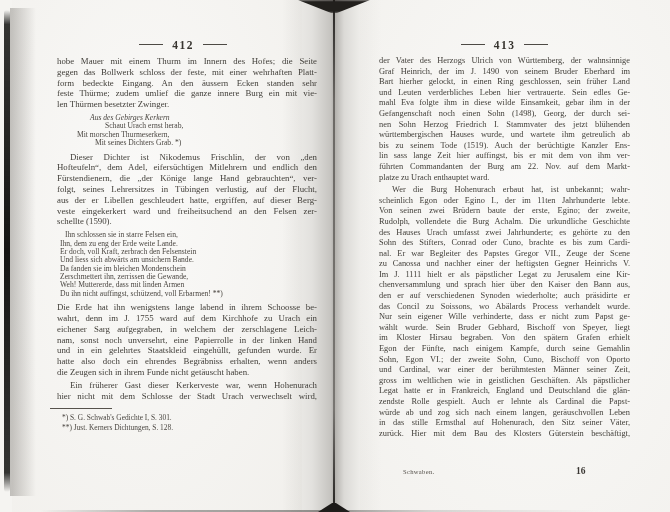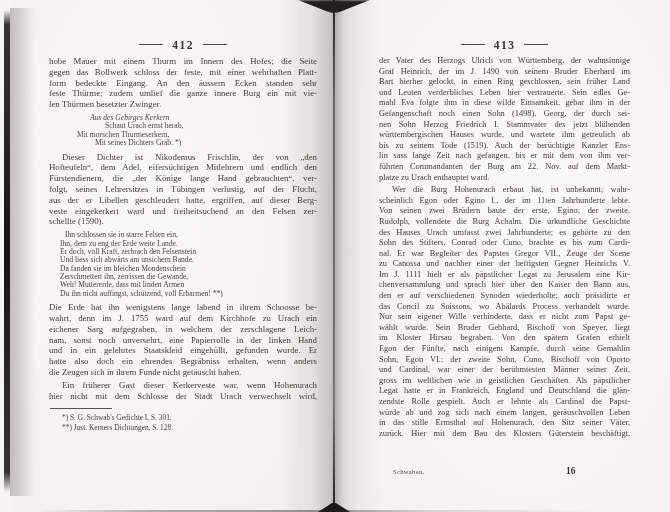--- a/index.html
+++ b/index.html
@@ -51,42 +51,42 @@
   .page{position:absolute;top:38px;color:#43403b;}
   #page-left{left:49px;width:268px;font-size:8.8px;}
   #page-right{left:379px;width:251px;font-size:8.4px;}
 
   .page-header{display:flex;align-items:center;justify-content:center;gap:9px;height:13px;margin-bottom:5px;}
   .page-header .rule-dash{width:24px;height:0;border-top:1.4px solid #4d4a45;}
   .page-header .page-num{font-size:11.5px;font-weight:bold;letter-spacing:1.5px;color:#37342f;}
 
   .block{margin:0;}
   .line{white-space:nowrap;}
-  #page-left .para .line{height:10.8px;line-height:10.8px;}
+  #page-left .para .line{height:10.8px;line-height:10.8px;margin-left:8px;}
   #page-right .para .line{height:10.6px;line-height:10.6px;}
   .para .line.just{text-align:justify;text-align-last:justify;}
   .para .line.natural{text-align:left;}
   .para .line.indent{text-indent:13px;}
 
   .verse{font-size:7.6px;color:#4a4641;}
   .verse .line{height:8.4px;line-height:8.4px;}
   .verse{margin-top:4px;margin-bottom:4px;}
   #verse1 .line:nth-child(1){margin-left:41px;font-style:italic;}
   #verse1 .line:nth-child(2){margin-left:56px;}
   #verse1 .line:nth-child(3){margin-left:28px;}
   #verse1 .line:nth-child(4){margin-left:46px;}
   #verse2 .line:nth-child(1){margin-left:16px;}
   #verse2 .line:nth-child(n+2){margin-left:11px;}
 
   .para{margin-top:2px;}
   .rule-block{width:62px;height:0;border-top:1px solid #56524c;margin:7px 0 4px 1px;}
   .footnote{font-size:7.4px;color:#4a4641;}
   .footnote .line{height:9.6px;line-height:9.6px;margin-left:13px;}
 
-  .signature-row{position:absolute;left:1px;top:428px;width:100%;height:10px;}
+  .signature-row{position:absolute;left:11px;top:428px;width:100%;height:10px;}
   .sig-word{position:absolute;left:13px;top:2px;font-size:6.6px;color:#55514b;letter-spacing:.3px;}
   .sig-num{position:absolute;left:186px;top:0;font-size:9.5px;font-weight:bold;color:#3a3733;}
 </style>
 </head>
 <body>
 
 <div class="page-tint-left"></div>
 <div class="page-tint-right"></div>
 <div class="scan-left-strip"></div>
 <div class="scan-left-shade"></div>
@@ -166,21 +166,21 @@
       <div class="block para">
         <div class="line just">der Vater des Herzogs Ulrich von Württemberg, der wahnsinnige</div>
         <div class="line just">Graf Heinrich, der im J. 1490 von seinem Bruder Eberhard im</div>
         <div class="line just">Bart hierher gelockt, in einen Ring geschlossen, sein früher Land</div>
         <div class="line just">und Leuten verderbliches Leben hier vertrauerte. Sein edles Ge-</div>
         <div class="line just">mahl Eva folgte ihm in diese wilde Einsamkeit, gebar ihm in der</div>
         <div class="line just">Gefangenschaft noch einen Sohn (1498), Georg, der durch sei-</div>
         <div class="line just">nen Sohn Herzog Friedrich I. Stammvater des jetzt blühenden</div>
         <div class="line just">württembergischen Hauses wurde, und wartete ihm getreulich ab</div>
         <div class="line just">bis zu seinem Tode (1519). Auch der berüchtigte Kanzler Ens-</div>
-        <div class="line just">lin sass lange Zeit nach gefangen, bis er mit dem von ihm ver-</div>
+        <div class="line just">lin sass lange Zeit hier auffingst, bis er mit dem von ihm ver-</div>
         <div class="line just">führten Commandanten der Burg am 22. Nov. auf dem Markt-</div>
         <div class="line natural">platze zu Urach enthauptet ward.</div>
       </div>
       <div class="block para">
         <div class="line just indent">Wer die Burg Hohenurach erbaut hat, ist unbekannt; wahr-</div>
         <div class="line just">scheinlich Egon oder Egino I., der im 11ten Jahrhunderte lebte.</div>
         <div class="line just">Von seinen zwei Brüdern baute der erste, Egino; der zweite,</div>
         <div class="line just">Rudolph, vollendete die Burg Achalm. Die urkundliche Geschichte</div>
         <div class="line just">des Hauses Urach umfasst zwei Jahrhunderte; es gehörte zu den</div>
         <div class="line just">Sohn des Stifters, Conrad oder Cuno, brachte es bis zum Cardi-</div>

